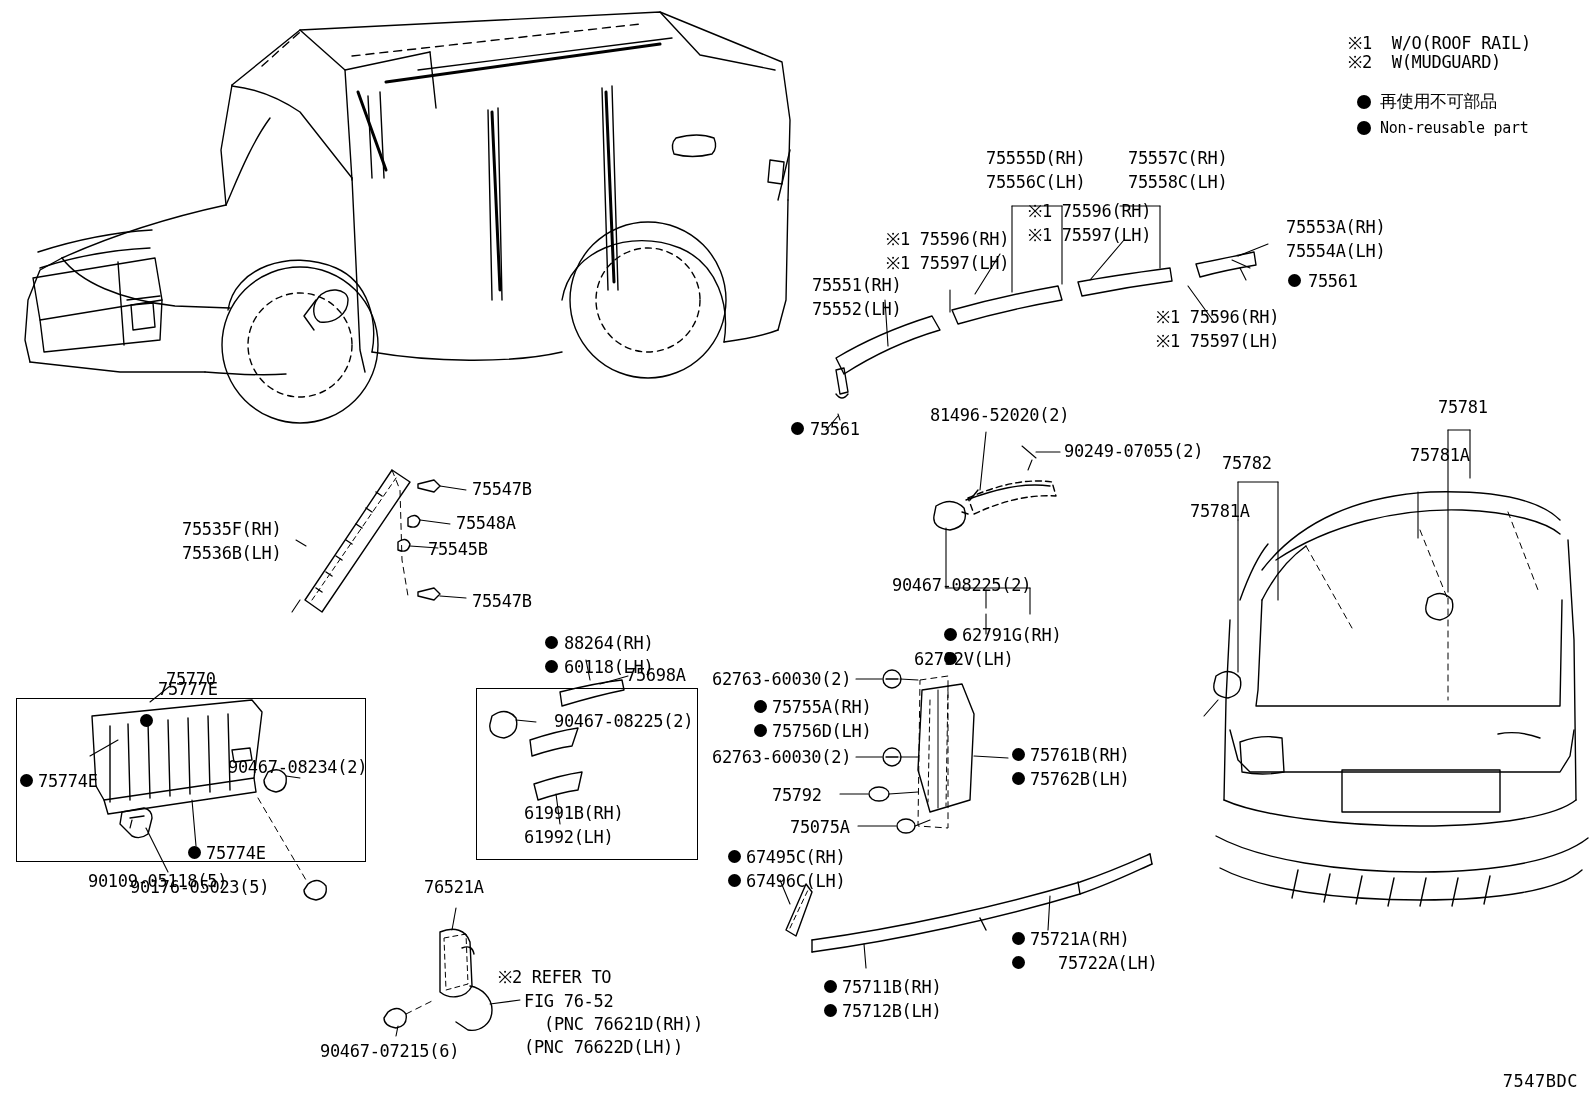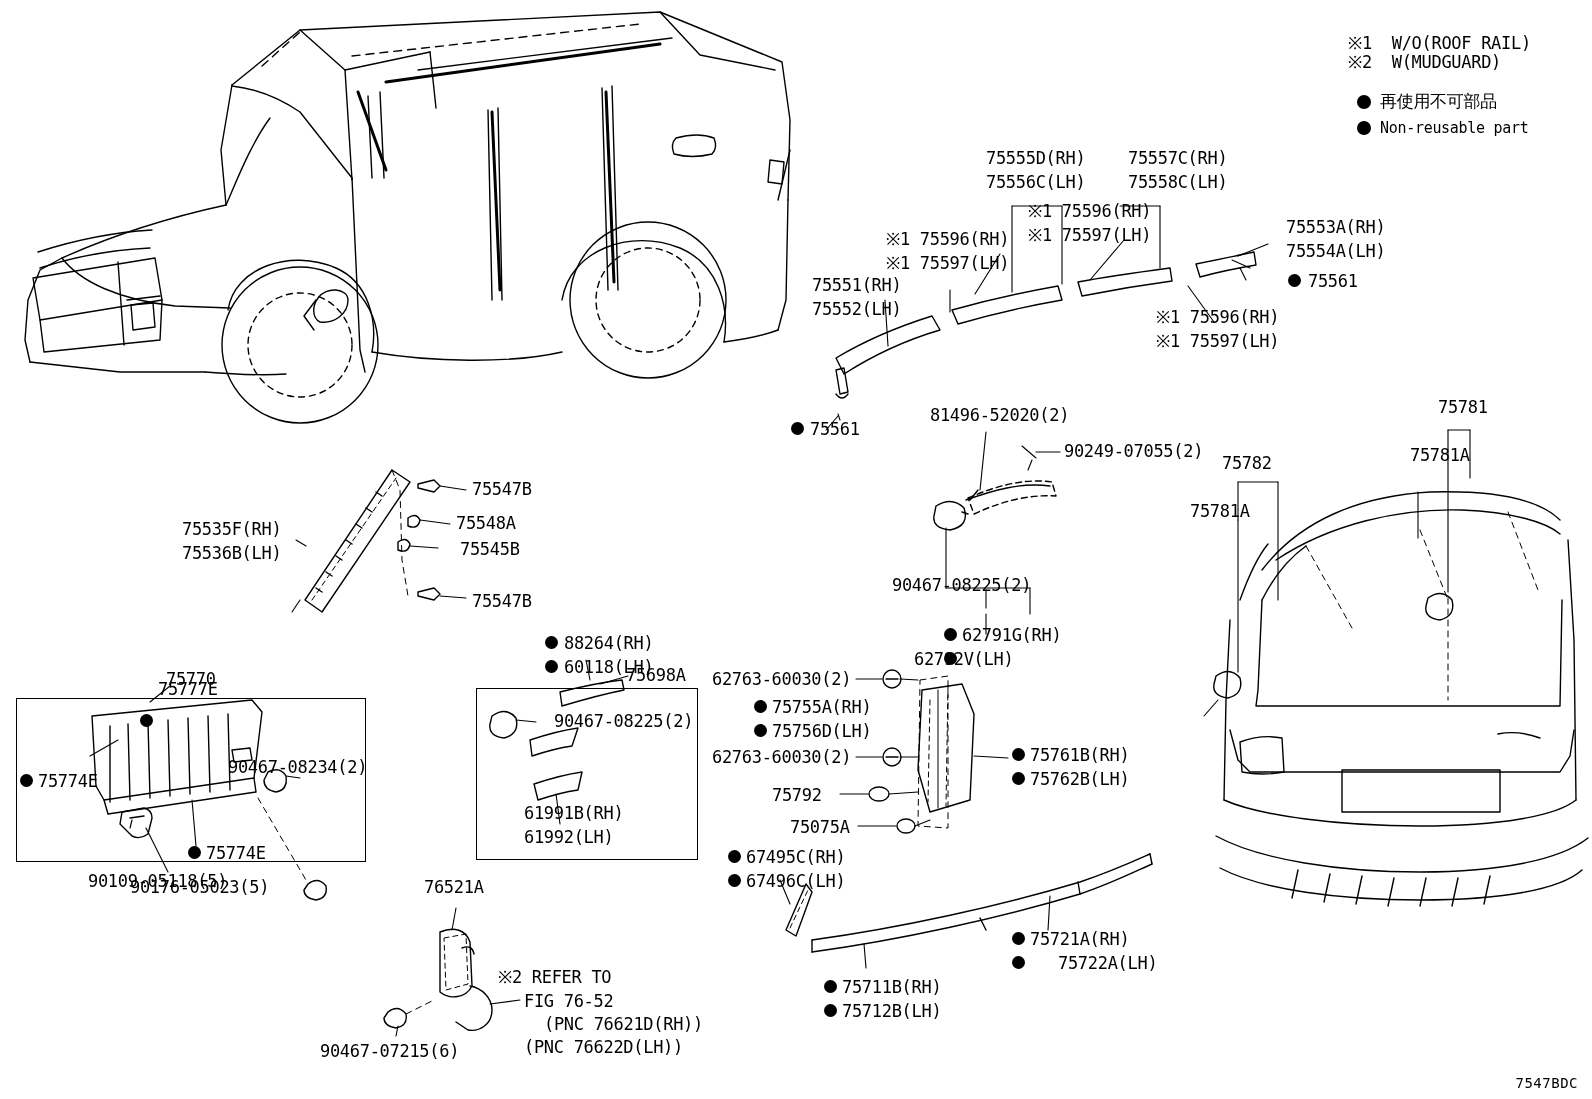--- a/index.html
+++ b/index.html
@@ -53,21 +53,21 @@
   }
   .framebox {
     position: absolute;
     border: 1.5px solid #000;
     box-sizing: border-box;
   }
   .code {
     position: absolute;
     right: 14px;
     bottom: 8px;
-    font-size: 14px;
+    font-size: 17px;
     font-family: "DejaVu Sans Mono", monospace;
     letter-spacing: 0.5px;
   }
 </style>
 </head>
 <body>
 
 <div id="root">
 
   <svg class="art" viewBox="0 0 1592 1099">
@@ -350,21 +350,21 @@
   <div class="lbl" style="left:892px; top:574px;">90467-08225(2)</div>
   <div class="dot" style="left:944px; top:628px;"></div>
   <div class="lbl" style="left:962px; top:624px;">62791G(RH)</div>
   <div class="dot" style="left:944px; top:652px;"></div>
   <div class="lbl" style="left:914px; top:648px;">62792V(LH)</div>
 
   <div class="lbl" style="left:182px; top:518px;">75535F(RH)</div>
   <div class="lbl" style="left:182px; top:542px;">75536B(LH)</div>
   <div class="lbl" style="left:472px; top:478px;">75547B</div>
   <div class="lbl" style="left:456px; top:512px;">75548A</div>
-  <div class="lbl" style="left:460px; top:538px;">75545B</div>
+  <div class="lbl" style="left:428px; top:538px;">75545B</div>
   <div class="lbl" style="left:472px; top:590px;">75547B</div>
 
   <div class="framebox" style="left:16px; top:698px; width:350px; height:164px;"></div>
   <div class="lbl" style="left:166px; top:668px;">75770</div>
   <div class="dot" style="left:140px; top:714px;"></div>
   <div class="lbl" style="left:158px; top:678px;">75777E</div>
   <div class="lbl" style="left:228px; top:756px;">90467-08234(2)</div>
   <div class="dot" style="left:20px; top:774px;"></div>
   <div class="lbl" style="left:38px; top:770px;">75774E</div>
   <div class="dot" style="left:188px; top:846px;"></div>

